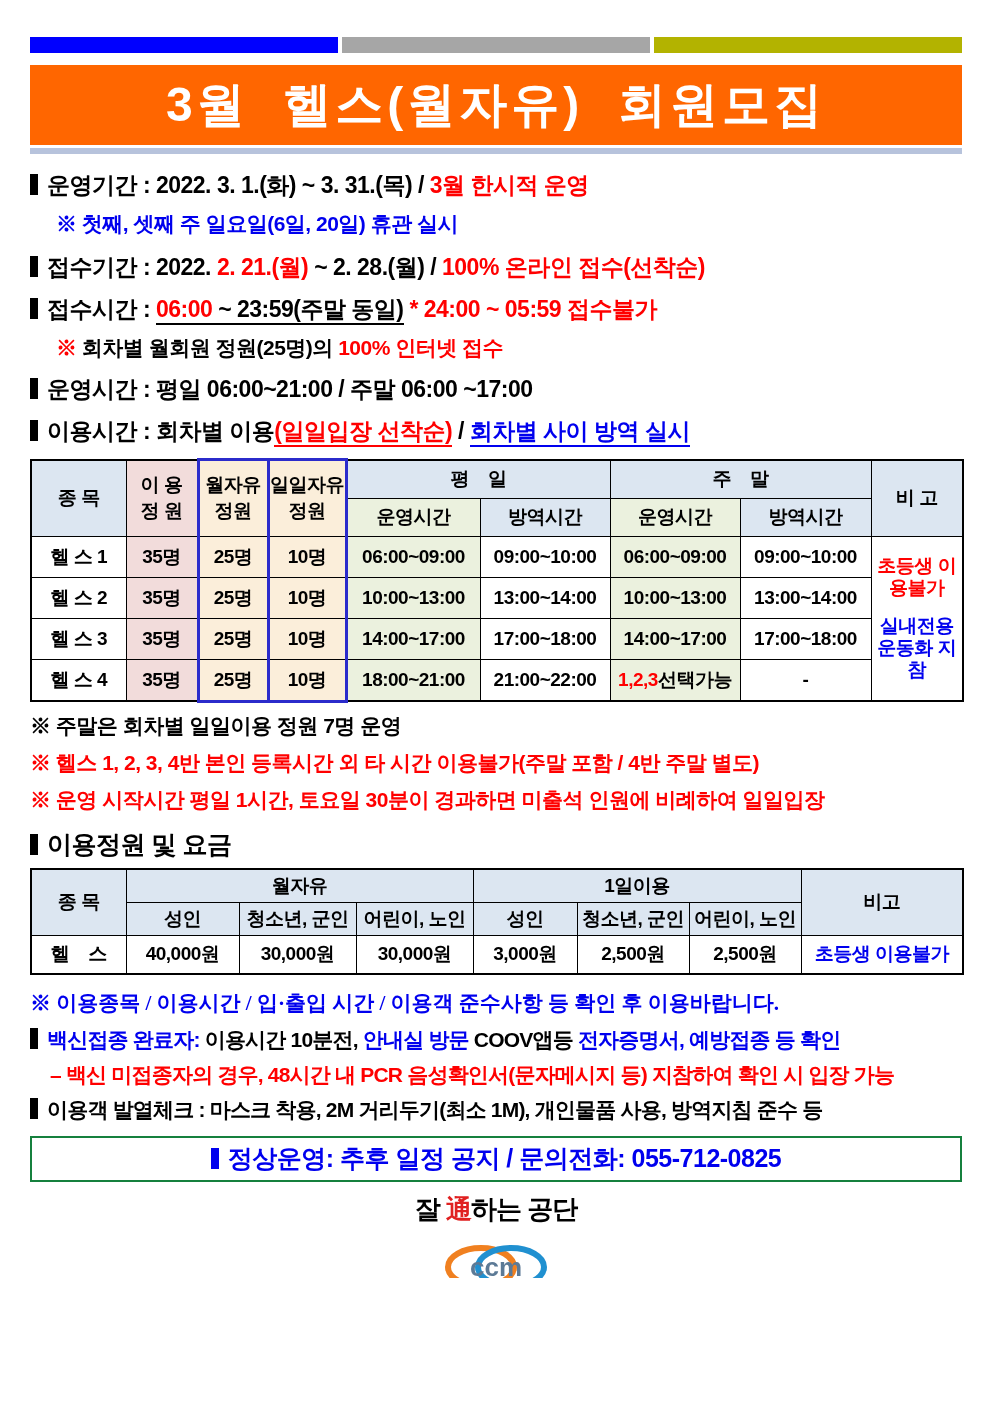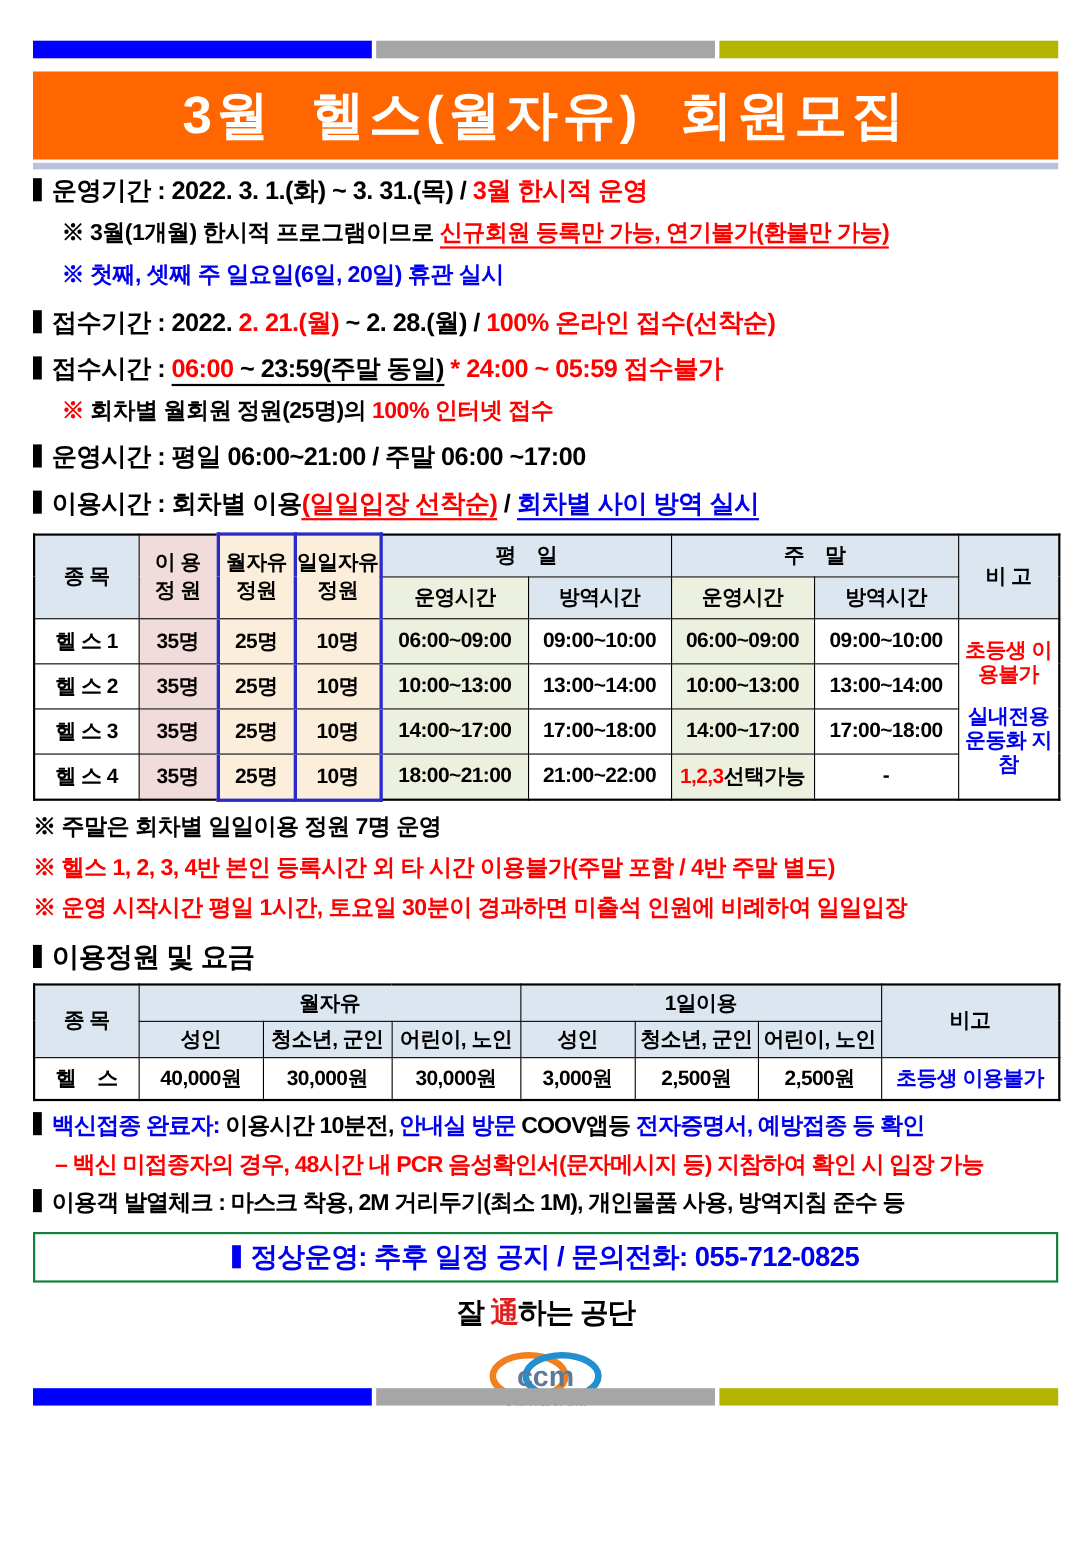--- a/index.html
+++ b/index.html
@@ -9,21 +9,21 @@
   .cbar .seg{flex:1 1 0;}
   .seg-blue{background:#0000FF}.seg-gray{background:#A6A6A6}.seg-olive{background:#B3B300}
   .topbar{margin-top:37px;}
   .banner{margin:12px 30px 0;background:#FF6600;height:80px;display:flex;align-items:center;justify-content:center;}
   .banner-title{color:#fff;font-size:48px;letter-spacing:4px;white-space:pre;}
   .banner-strip{margin:3px 30px 0;height:6px;background:#B7C3DC;}
   .content{padding:0 30px;}
   .bar{display:inline-block;width:8px;height:21px;background:#000;margin-right:9px;vertical-align:-2px;}
   .bar-blue{background:#0000EE;}
   .main-line{font-size:23px;line-height:30px;margin-top:14px;letter-spacing:-0.5px;white-space:nowrap;}
-  .mt12{margin-top:12px}.mt16{margin-top:4px}
+  .mt12{margin-top:12px}.mt16{margin-top:16px}
   .sub-line{font-size:21px;line-height:28px;margin-top:10px;padding-left:26px;letter-spacing:-0.5px;white-space:nowrap;}
   .red{color:#FF0000}.blue{color:#0000EE}.green{color:#009933}
   .u{border-bottom:2px solid currentColor;padding-bottom:1px;}
   .u-dark{border-bottom:2px solid #000;padding-bottom:1px;}
   table{border-collapse:collapse;table-layout:fixed;width:932px;border:2px solid #000;}
   td{border:1px solid #000;text-align:center;vertical-align:middle;padding:0;overflow:hidden;}
   .sched{margin-top:12px;}
   .sched td{font-size:19px;letter-spacing:-0.5px;}
   .sched .hr1 td{height:37px}.sched .hr2 td{height:37px}
   .sched .dr td{height:40px}
@@ -73,23 +73,20 @@
     <div class="banner-title pre">3월  헬스(월자유)  회원모집</div>
   </div>
   <div class="banner-strip"></div>
 
   <div class="content">
 
     <div class="main-line mt16">
       <span class="bar"></span><span>운영기간</span><span> : </span><span>2022. 3. 1.(화) ~ 3. 31.(목) / </span><span class="red">3월 한시적 운영</span>
     </div>
 
-    <div class="sub-line">
-      <span>※</span><span> 3월(1개월) 한시적 프로그램이므로 </span><span class="red u">신규회원 등록만 가능, 연기불가(환불만 가능)</span>
-    </div>
 
     <div class="sub-line blue">※ 첫째, 셋째 주 일요일(6일, 20일) 휴관 실시</div>
 
     <div class="main-line">
       <span class="bar"></span><span>접수기간</span><span> : </span><span>2022. </span><span class="red">2. 21.(월)</span><span> ~ 2. 28.(월) / </span><span class="red">100% 온라인 접수(선착순)</span>
     </div>
 
     <div class="main-line mt12">
       <span class="bar"></span><span>접수시간</span><span> : </span><span class="u-dark"><span class="red">06:00</span><span> ~ 23:59(주말 동일)</span></span><span class="red"> * 24:00 ~ 05:59 접수불가</span>
     </div>
@@ -221,20 +218,21 @@
         <td>30,000원</td>
         <td>30,000원</td>
         <td>3,000원</td>
         <td>2,500원</td>
         <td>2,500원</td>
         <td class="blue">초등생 이용불가</td>
       </tr>
     </tbody>
       </table>
 
+    <div class="serif-note">※ 이용종목 / 이용시간 / 입·출입 시간 / 이용객 준수사항 등 확인 후 이용바랍니다.</div>
 
     <div class="bottom-line" style="margin-top:9px">
       <span class="bar"></span><span class="blue">백신접종 완료자:</span><span> 이용시간 10분전, </span><span class="blue">안내실 방문 </span><span>COOV앱등 </span><span class="blue">전자증명서, 예방접종 등 확인</span>
     </div>
 
     <div class="bottom-line red indent">– 백신 미접종자의 경우, 48시간 내 PCR 음성확인서(문자메시지 등) 지참하여 확인 시 입장 가능</div>
 
 
     <div class="bottom-line">
       <span class="bar"></span><span>이용객 발열체크</span><span> : 마스크 착용, 2M 거리두기(최소 1M), 개인물품 사용, 방역지침 준수 등</span>

